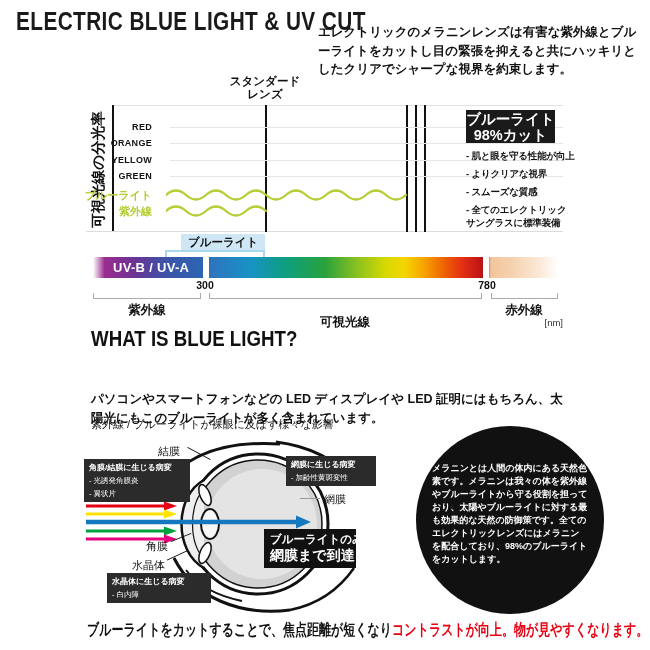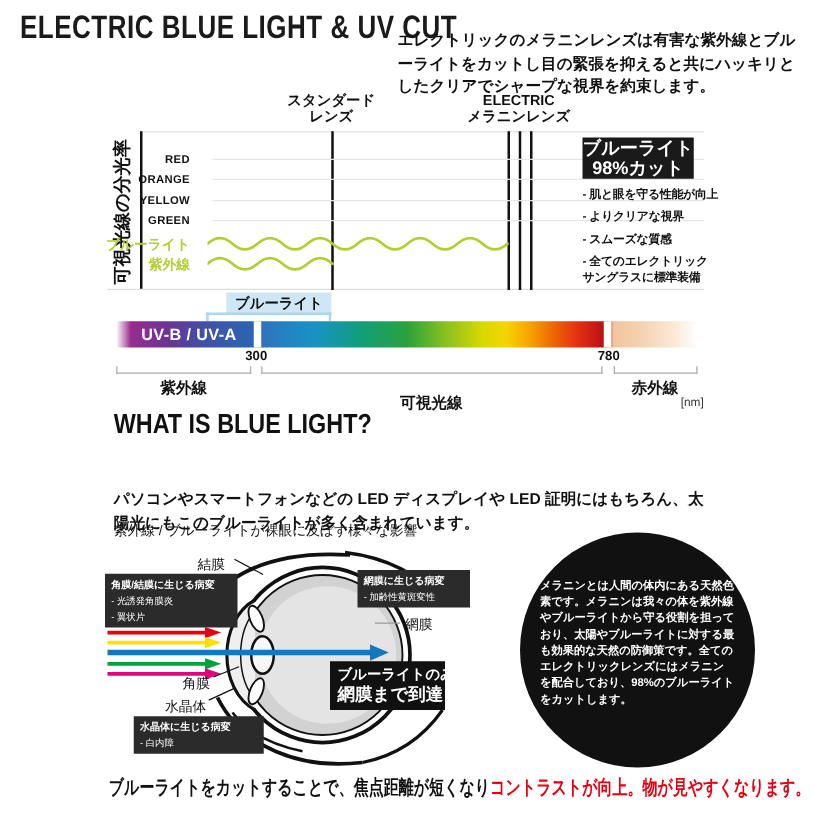--- a/index.html
+++ b/index.html
@@ -79,22 +79,20 @@
   <div class="abs title"><span class="cond">ELECTRIC BLUE LIGHT &amp; UV CUT</span></div>
   <div class="abs intro">エレクトリックのメラニンレンズは有害な紫外線とブルーライトをカットし目の緊張を抑えると共にハッキリとしたクリアでシャープな視界を約束します。</div>
 
   <div class="abs ylab">可視光線の分光率</div>
   <div class="abs chart-topline"></div>
   <div class="abs chart-botline"></div>
   <div class="abs chart-leftline"></div>
 
   <div class="abs lens-label" style="left: 213px; white-space: pre-line;">スタンダード
 レンズ</div>
-  <div class="abs lens-label" style="left: 363px; white-space: pre-line;">ELECTRIC
-メラニンレンズ</div>
 
   <div class="abs vline" style="left:265px;"></div>
   <div class="abs vline" style="left:406px;"></div>
   <div class="abs vline" style="left:415px;"></div>
   <div class="abs vline" style="left:424px;"></div>
 
   <div class="abs rowline" style="top:127px;"></div>
   <div class="abs rowline" style="top:143px;"></div>
   <div class="abs rowline" style="top:160px;"></div>
   <div class="abs rowline" style="top:176px;"></div>

